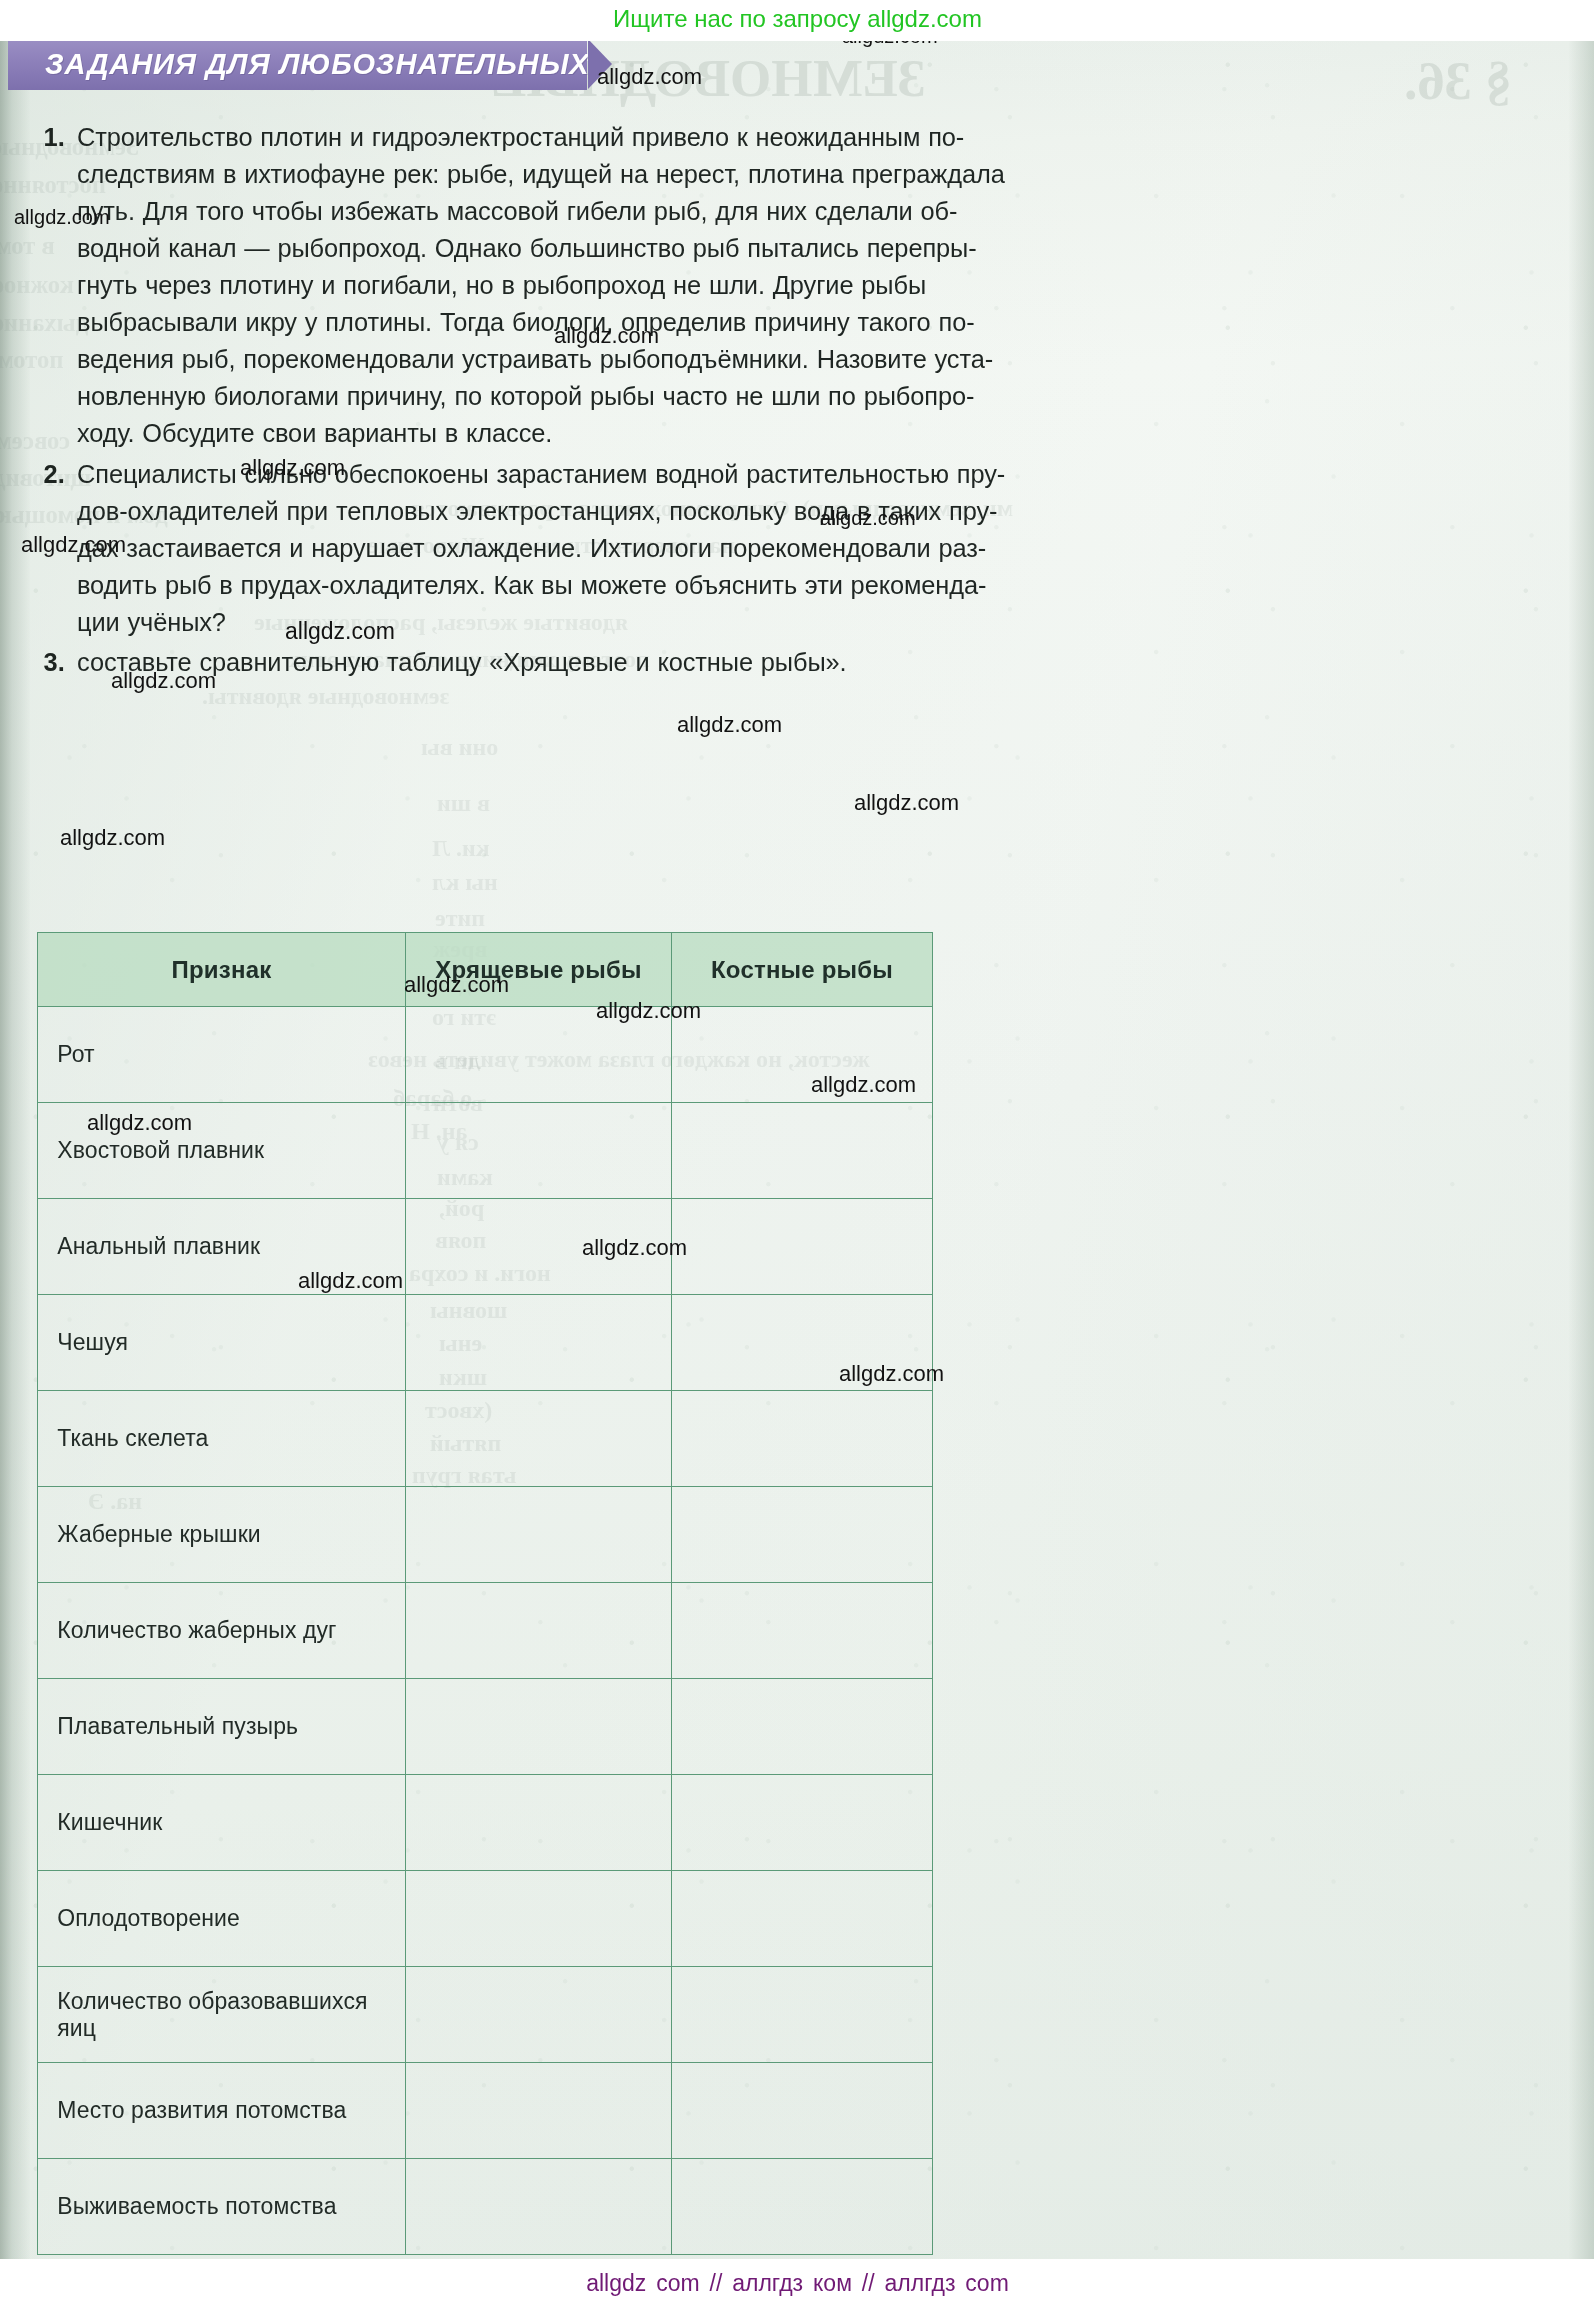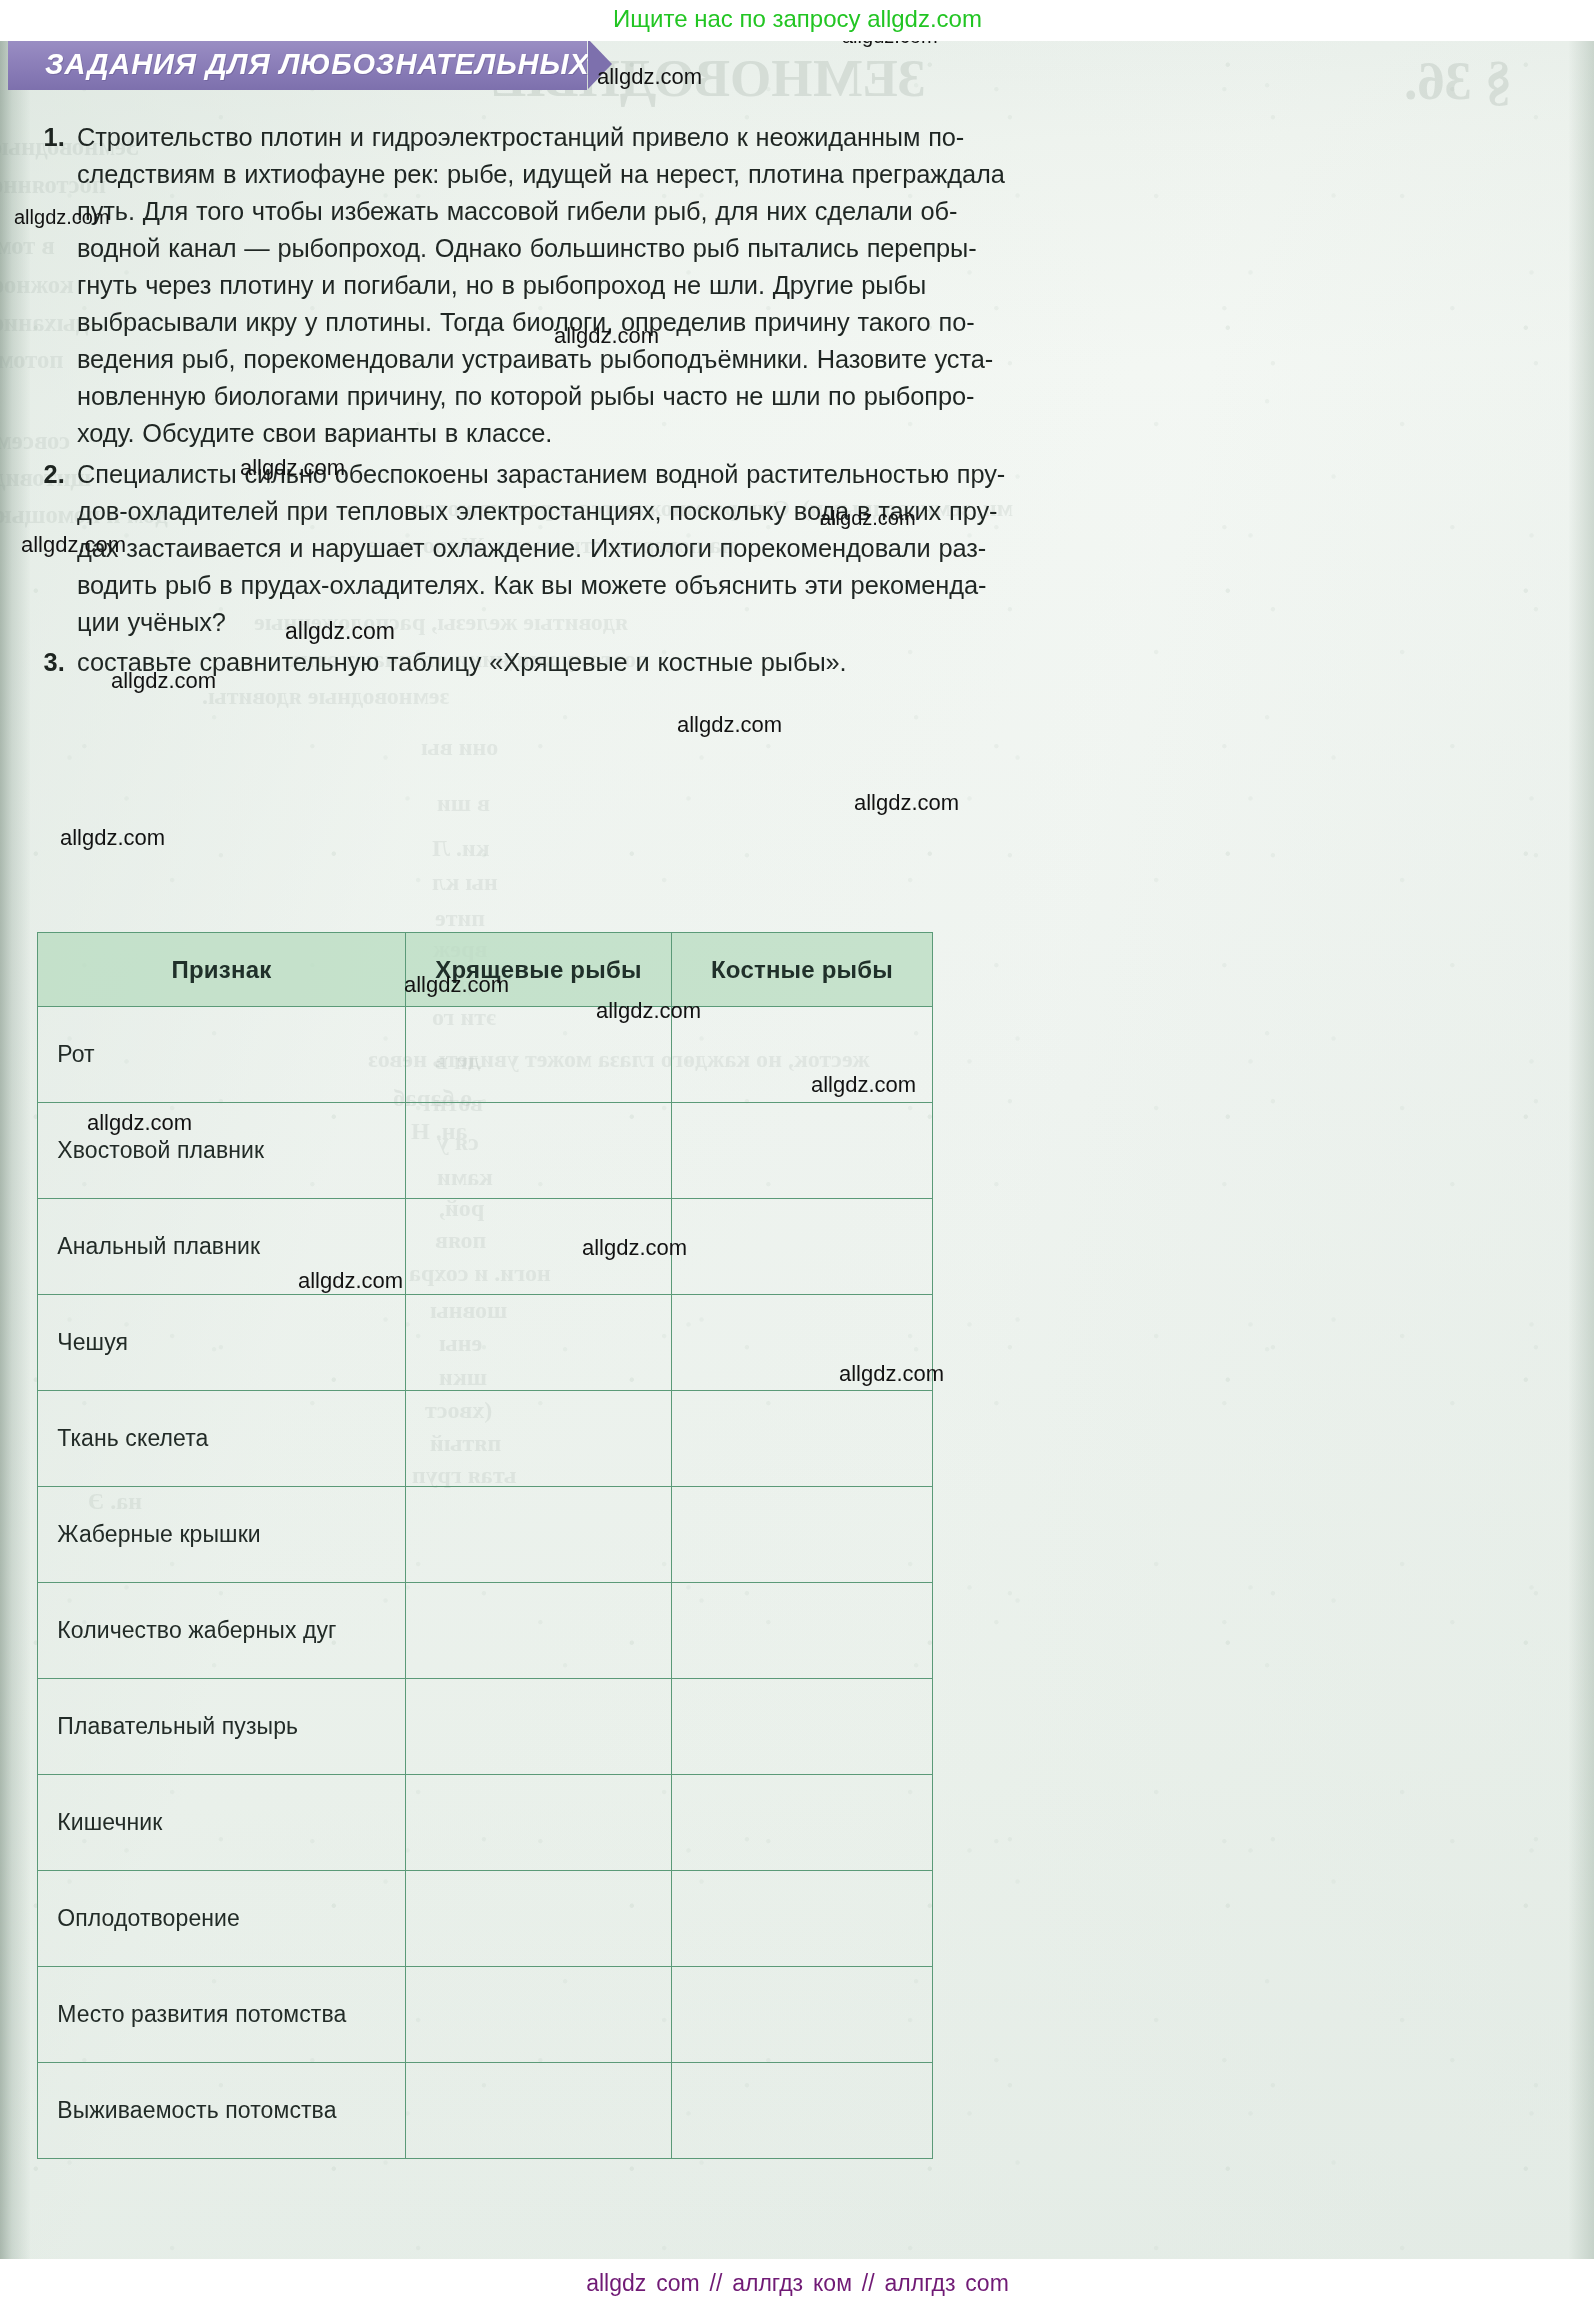--- a/index.html
+++ b/index.html
@@ -408,20 +408,25 @@
             <td class="lbl">Кишечник</td>
             <td></td>
             <td></td>
           </tr>
           <tr>
             <td class="lbl">Оплодотворение</td>
             <td></td>
             <td></td>
           </tr>
           <tr>
+            <td class="lbl">Количество образовавшихся яиц</td>
+            <td></td>
+            <td></td>
+          </tr>
+          <tr>
             <td class="lbl">Место развития потомства</td>
             <td></td>
             <td></td>
           </tr>
           <tr>
             <td class="lbl">Выживаемость потомства</td>
             <td></td>
             <td></td>
           </tr>
         </tbody>

